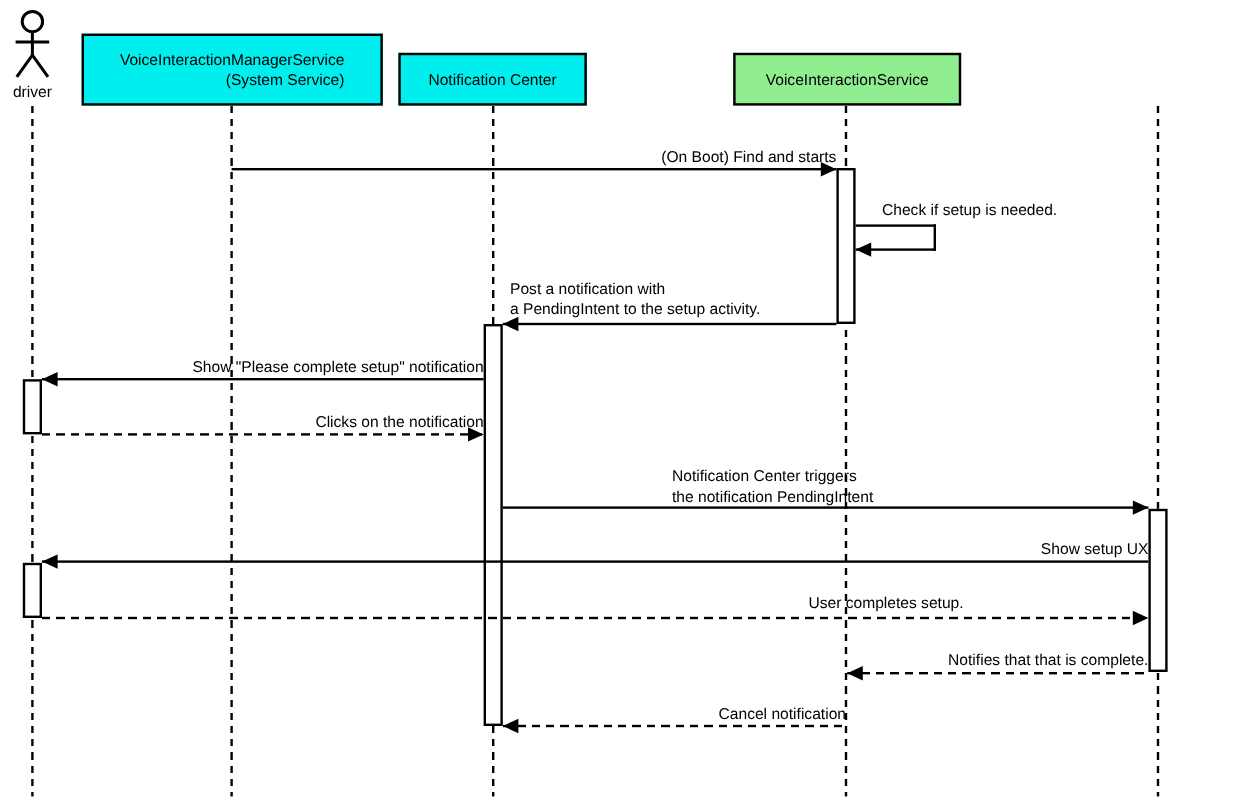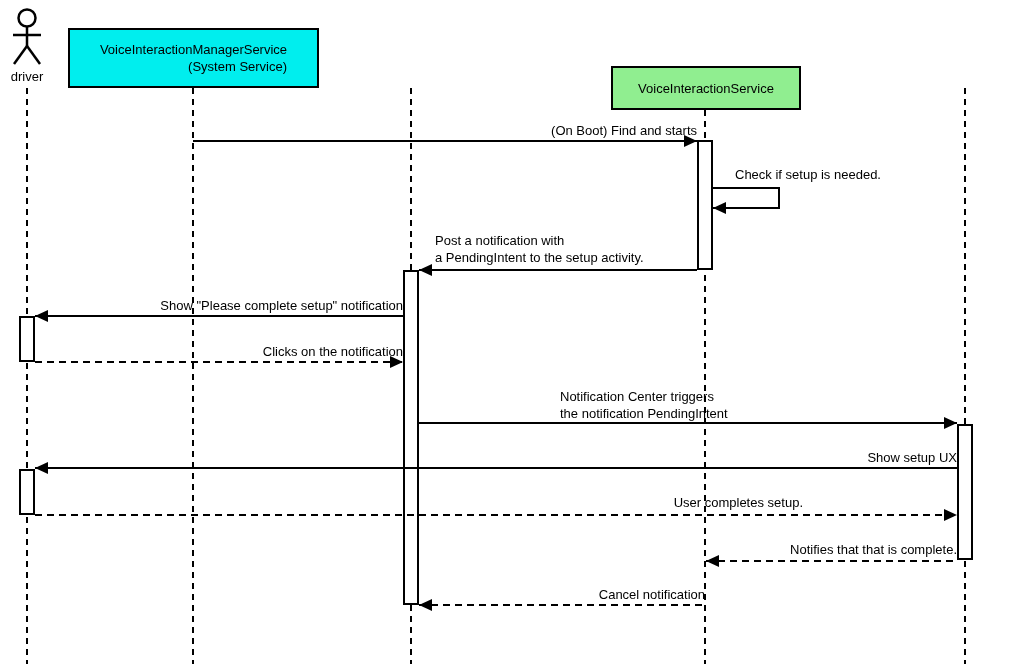--- a/index.html
+++ b/index.html
@@ -57,21 +57,24 @@
     <line x1="5" y1="27" x2="33" y2="27" stroke="#000" stroke-width="2.5"></line>
     <line x1="19" y1="38" x2="6" y2="56" stroke="#000" stroke-width="2.5"></line>
     <line x1="19" y1="38" x2="32" y2="56" stroke="#000" stroke-width="2.5"></line>
   </svg>
   <div class="actor-label" style="left:0px;top:69px;width:54px;position:absolute">driver</div>
 
   <div class="pbox" style="left: 68px; top: 28px; width: 251px; height: 60px; background: rgb(0, 238, 238); text-align: right;">
     <span>VoiceInteractionManagerService
 (System Service)</span>
   </div>
-  <div class="pbox" style="left: 611px; top: 44px; width: 190px; height: 44px; background: rgb(144, 238, 144); margin-top: 22px;">
+  <div class="pbox" style="left: 332px; top: 44px; width: 157px; height: 44px; background: rgb(0, 238, 238);">
+    <span>Notification Center</span>
+  </div>
+  <div class="pbox" style="left: 611px; top: 44px; width: 190px; height: 44px; background: rgb(144, 238, 144);">
     <span>VoiceInteractionService</span>
   </div>
 
   <div class="activation" style="left:697px;top:140px;height:130px"></div>
   <div class="activation" style="left:403px;top:270px;height:335px"></div>
   <div class="activation" style="left:19px;top:316px;height:46px"></div>
   <div class="activation" style="left:19px;top:469px;height:46px"></div>
   <div class="activation" style="left:957px;top:424px;height:136px"></div>
 
   <div>
@@ -82,21 +85,21 @@
 
   <div>
     <div class="mlabel" style="left:735px;top:166px">Check if setup is needed.</div>
     <div class="line-solid" style="left:713px;top:187px;width:67px"></div>
     <div class="line-vert" style="left:778px;top:187px;height:22px"></div>
     <div class="line-solid" style="left:713px;top:207px;width:67px"></div>
     <div class="arrow-left" style="left:713px;top:202px"></div>
   </div>
 
   <div>
-    <div class="mlabel" style="left:435px;top:232px">Post a notification with
+    <div class="mlabel" style="left:425px;top:232px">Post a notification with
 a PendingIntent to the setup activity.</div>
     <div class="line-solid" style="left:419px;top:269px;width:278px"></div>
     <div class="arrow-left" style="left:419px;top:264px"></div>
   </div>
 
   <div>
     <div class="mlabel center" style="left:35px;top:297px;width:368px">Show "Please complete setup" notification</div>
     <div class="line-solid" style="left:35px;top:315px;width:368px"></div>
     <div class="arrow-left" style="left:35px;top:310px"></div>
   </div>

